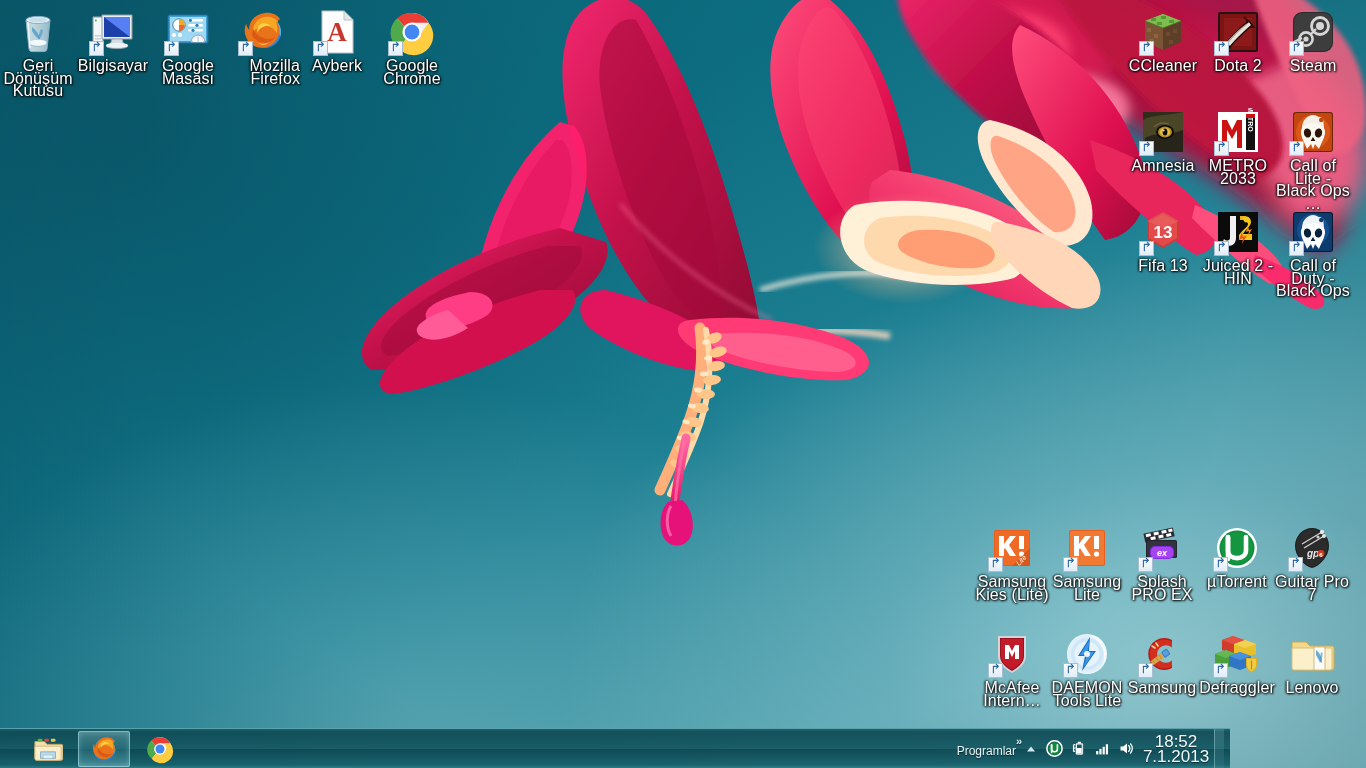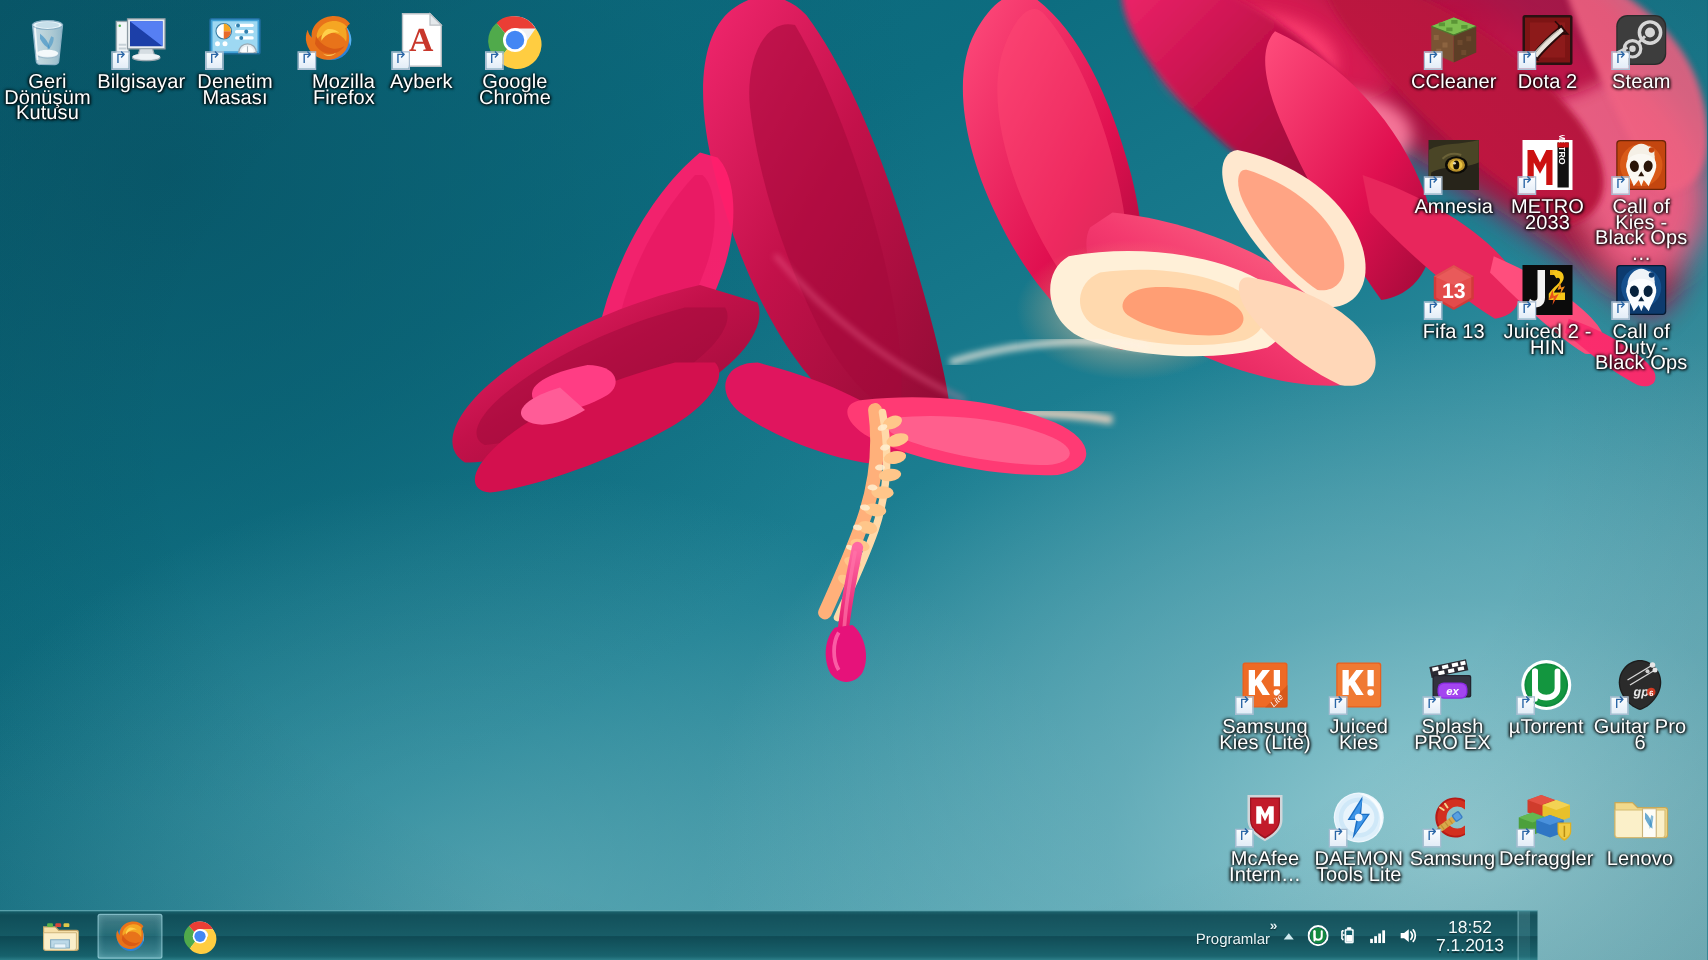--- a/index.html
+++ b/index.html
@@ -101,21 +101,21 @@
     position:absolute; right:-2px; top:6px; color:#dff1f5; font-size:11px; font-weight:bold;
     text-shadow:0 1px 1px rgba(0,0,0,.6);
   }
   .tray-arrow{
     width:22px; height:40px; display:flex; align-items:center; justify-content:center;
     color:#cfe9ee; font-size:9px;
   }
   .tray-ico{ width:24px; height:40px; display:flex; align-items:center; justify-content:center;}
   .tray-ico svg{ display:block; }
   #clock{
-    width:74px; text-align:center; color:#f2fbfc; font-size:14px; line-height:15px;
+    width:74px; text-align:center; color:#f2fbfc; font-size:17px; line-height:15px;
     text-shadow:0 1px 1px rgba(0,0,0,.55); padding-left:2px;
   }
   #showdesk{
     width:10px; height:40px; margin-left:2px;
     background:linear-gradient(to bottom, rgba(190,240,250,0.16), rgba(140,210,225,0.06));
     border-left:1px solid rgba(190,240,250,0.35);
   }
 </style>
 </head>
 <body>
@@ -354,21 +354,21 @@
     <circle cx="33" cy="17.3" r="1.6" fill="#2f7fae"></circle>
     <circle cx="29" cy="22.3" r="1.6" fill="#2f7fae"></circle>
     <circle cx="10" cy="27" r="2" fill="#ffffff"></circle>
     <circle cx="16" cy="27" r="2" fill="#ffffff"></circle>
     <path d="M27 34 a7 7 0 0 1 14 0 Z" fill="#e8eef2" stroke="#97a8b2" stroke-width="1"></path>
     <path d="M29 34 a5 5 0 0 1 10 0 Z" fill="#fbfdfe"></path>
     <path d="M34 29 v5" stroke="#a8b6bf" stroke-width=".9"></path>
   </svg>
         <span class="shortcut"></span>
       </div>
-      <div class="ico-label">Denetim Masası</div>
+      <div class="ico-label">Google Masası</div>
     </div>
     <div class="icon-cell" style="left: 224px; top: 8px; text-align: right;">
       <div class="icon-art">
         <svg viewBox="0 0 48 48">
     <circle cx="27" cy="24" r="16" fill="#2c83d8"></circle>
     <path d="M27 8 a16 16 0 0 1 15.3 20.8 A18 18 0 0 0 24.8 14.8 Z" fill="#55b0ef"></path>
     <path d="M42 11 c-3-4.6-9-6.8-15.2-6 c-7.4 .9-12 5-14.2 9.4 c-1.4 2.8-1.6 5.6-1 7.8 c-1.5-1.2-3-3.6-3.4-6.4 c-1.5 3-2 6.8-1 10.6 c2.1 8.6 10.2 14.2 18.8 13.3 c8.6-1 14.9-7.9 15.3-16.2 c.2-3.4-.6-6.4-2-8.9 l1-2.2 Z" fill="#e8731a"></path>
     <path d="M39.6 13.6 c-2.4-3.4-6.8-5.3-11.6-4.8 c-6.1.8-9.8 4.2-11.6 7.8 c-1.3 2.6-1.3 5.2-.7 6.8 c3-3.8 7.4-5.8 12.2-5.3 c4.9.5 8.9 3.3 11 7.1 c.9-3.8.4-8-.7-10.7 l1.4-.9 Z" fill="#f5a623"></path>
     <path d="M14 27 c2.4 5 7.4 8.3 13 8 c4.6-.3 8.3-2.7 10.5-6 c-3 1.8-6.8 2.4-10.5 1.5 c-5.3-1.2-9.8-4.9-12-9.5 c-.6 1.8-.6 4-1 6 Z" fill="#d95a15"></path>
     <path d="M24.4 15.2 c3.6-.3 6.8.9 9.2 3.1 c-2-.6-4.4-.6-6.5 0 c-3.6.9-6.4 3.3-7.9 6.2 c-.6-3.8 1.8-8 5.2-9.3 Z" fill="#ffd04a"></path>
@@ -505,21 +505,21 @@
     <path d="M13 20 C13 12 19 7 24 7 C29 7 35 12 35 20 L36 26 L12 26 Z" fill="#f5f0e6"></path>
     <path d="M30 9 a4.5 4.5 0 0 1 4.5 4.5 v4 h-4.5 Z" fill="#f5f0e6"></path>
     <circle cx="32.2" cy="12" r="2.2" fill="#c4460f"></circle>
     <path d="M12 24 C12 19 17 15 24 15 C31 15 36 19 36 24 C36 30 32 35 30 41 L26 36 L24 41 L22 36 L18 41 C16 35 12 30 12 24 Z" fill="#fbf8f2"></path>
     <ellipse cx="18.5" cy="25" rx="3.6" ry="4.6" fill="#2a1508" transform="rotate(-12 18.5 25)"></ellipse>
     <ellipse cx="29.5" cy="25" rx="3.6" ry="4.6" fill="#2a1508" transform="rotate(12 29.5 25)"></ellipse>
     <path d="M24 29 l2.4 4 h-4.8 Z" fill="#2a1508"></path>
   </svg>
         <span class="shortcut"></span>
       </div>
-      <div class="ico-label">Call of Kies - Black Ops …</div>
+      <div class="ico-label">Call of Lite - Black Ops …</div>
     </div>
     <div class="icon-cell" style="left: 1125px; top: 208px;">
       <div class="icon-art">
         <svg viewBox="0 0 48 48">
     <path d="M24 4 L40 13 V31 L24 40 L8 31 V13 Z" fill="#d23a3a"></path>
     <path d="M24 6 L38 14 V30 L24 38 L10 30 V14 Z" fill="#e34b4b"></path>
     <text x="24" y="30" font-family="Liberation Sans, sans-serif" font-size="17" font-weight="bold" fill="#ffffff" text-anchor="middle">13</text>
     <path d="M24 4 L40 13 L24 20 L8 13 Z" fill="#ef6d6d" opacity=".45"></path>
   </svg>
         <span class="shortcut"></span>
@@ -577,21 +577,21 @@
       <div class="icon-art">
         <svg viewBox="0 0 48 48">
     <rect x="6" y="6" width="36" height="36" rx="2" fill="#e8601f"></rect>
     <rect x="7" y="7" width="34" height="34" rx="1.6" fill="#f07a33"></rect>
     <path d="M11 12 h5 v8 l6-8 h6 l-7 9 l7 11 h-6 l-5-8 l-1 1.4 V32 h-5 Z" fill="#ffffff"></path>
     <path d="M31 12 h5 v13 h-5 Z" fill="#ffffff"></path>
     <circle cx="33.5" cy="30" r="2.6" fill="#ffffff"></circle>
   </svg>
         <span class="shortcut"></span>
       </div>
-      <div class="ico-label">Juiced Kies</div>
+      <div class="ico-label">Samsung Lite</div>
     </div>
     <div class="icon-cell" style="left: 1124px; top: 524px;">
       <div class="icon-art">
         <svg viewBox="0 0 48 48">
     <g transform="rotate(-12 24 20)">
       <rect x="8" y="6" width="30" height="9" fill="#2a2a33"></rect>
       <g fill="#ffffff">
         <rect x="10" y="7" width="5" height="3"></rect>
               <rect x="18" y="7" width="5" height="3"></rect>
         <rect x="26" y="7" width="5" height="3"></rect>
@@ -635,21 +635,21 @@
     </g>
     <circle cx="34" cy="8" r="2.2" fill="#e6e6e6"></circle>
     <circle cx="36" cy="12" r="2" fill="#e6e6e6"></circle>
     <circle cx="30" cy="13" r="1.6" fill="#cfcfcf"></circle>
     <text x="25" y="33" font-family="Liberation Sans, sans-serif" font-size="10" font-weight="bold" font-style="italic" fill="#e8e8e8" text-anchor="middle">gp</text>
     <circle cx="33" cy="29.5" r="3.4" fill="#cf3a22"></circle>
     <text x="33" y="33" font-family="Liberation Sans, sans-serif" font-size="6" font-weight="bold" fill="#ffffff" text-anchor="middle">6</text>
   </svg>
         <span class="shortcut"></span>
       </div>
-      <div class="ico-label">Guitar Pro 6</div>
+      <div class="ico-label">Guitar Pro 7</div>
     </div>
     <div class="icon-cell" style="left: 974px; top: 630px;">
       <div class="icon-art">
         <svg viewBox="0 0 48 48">
     <path d="M10 6 h28 v20 c0 9-9 14-14 17 c-5-3-14-8-14-17 Z" fill="#d0d6da"></path>
     <path d="M12 8 h24 v18 c0 8-8 12.5-12 15 c-4-2.5-12-7-12-15 Z" fill="#9b1320"></path>
     <path d="M13 9 h22 v17 c0 7-7 11-11 13.4 c-4-2.4-11-6.4-11-13.4 Z" fill="#c21b2a"></path>
     <path d="M17 15 h4 l3 6 l3-6 h4 v14 h-4 v-8 l-3 6 l-3-6 v8 h-4 Z" fill="#ffffff"></path>
   </svg>
         <span class="shortcut"></span>

